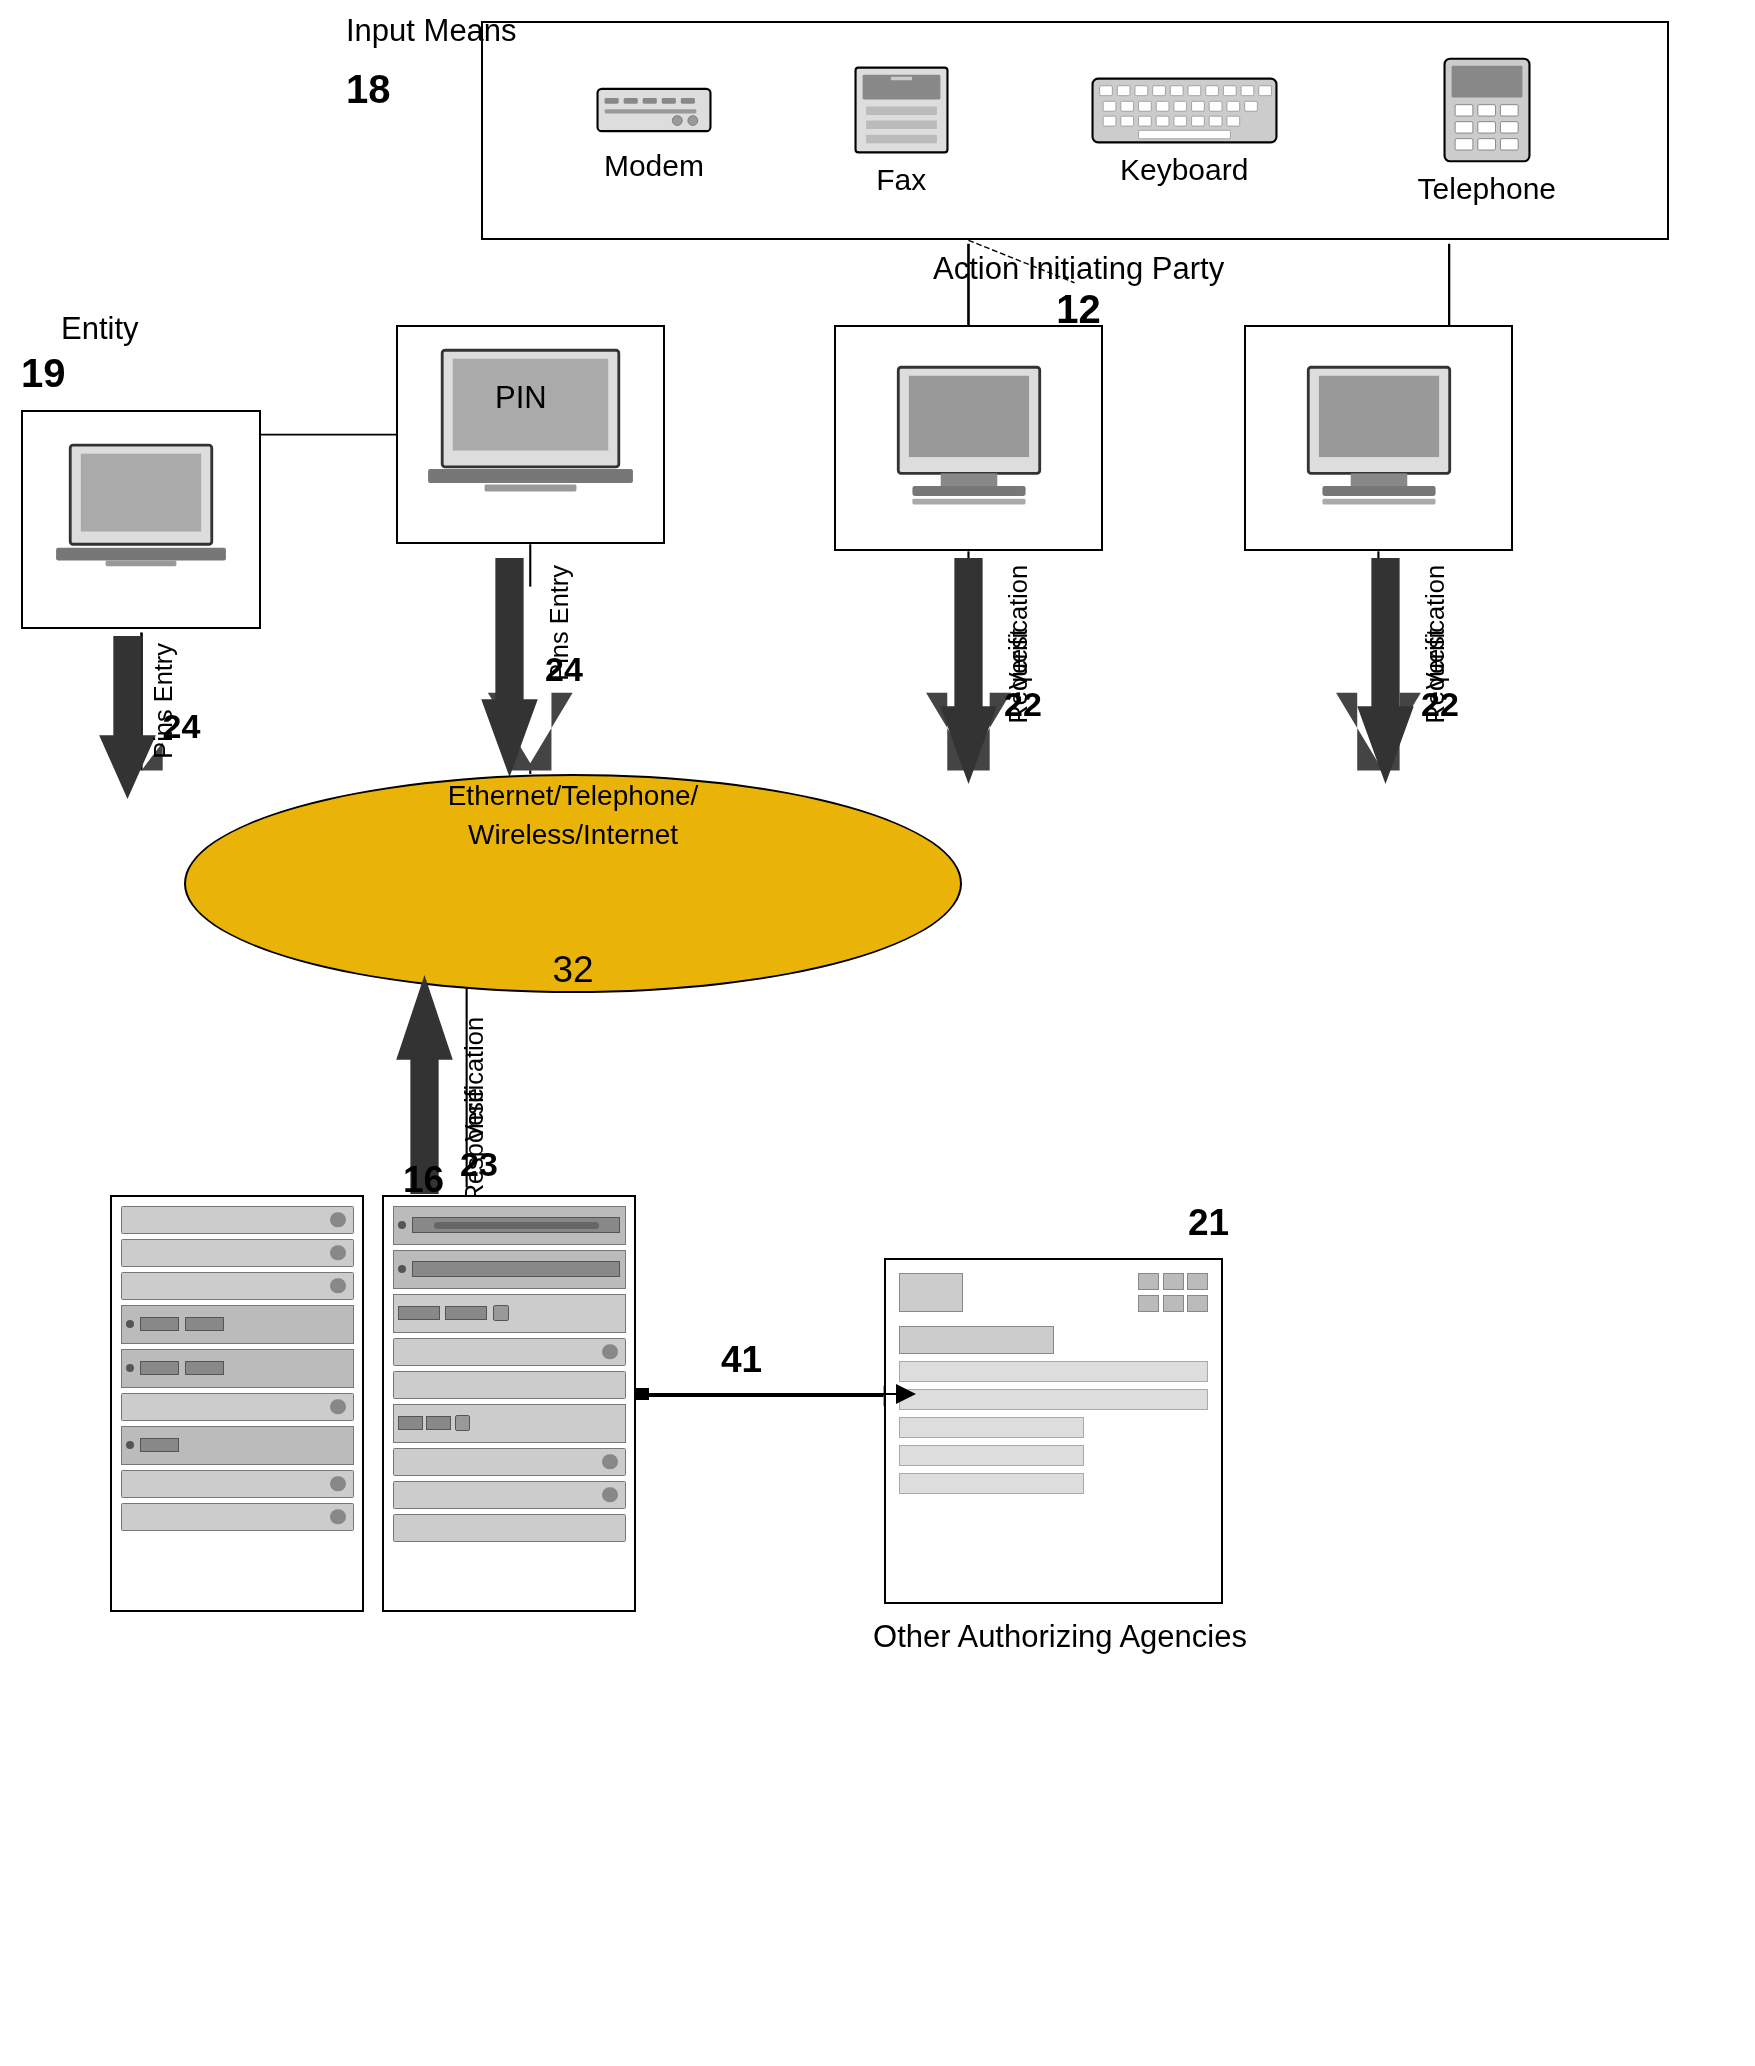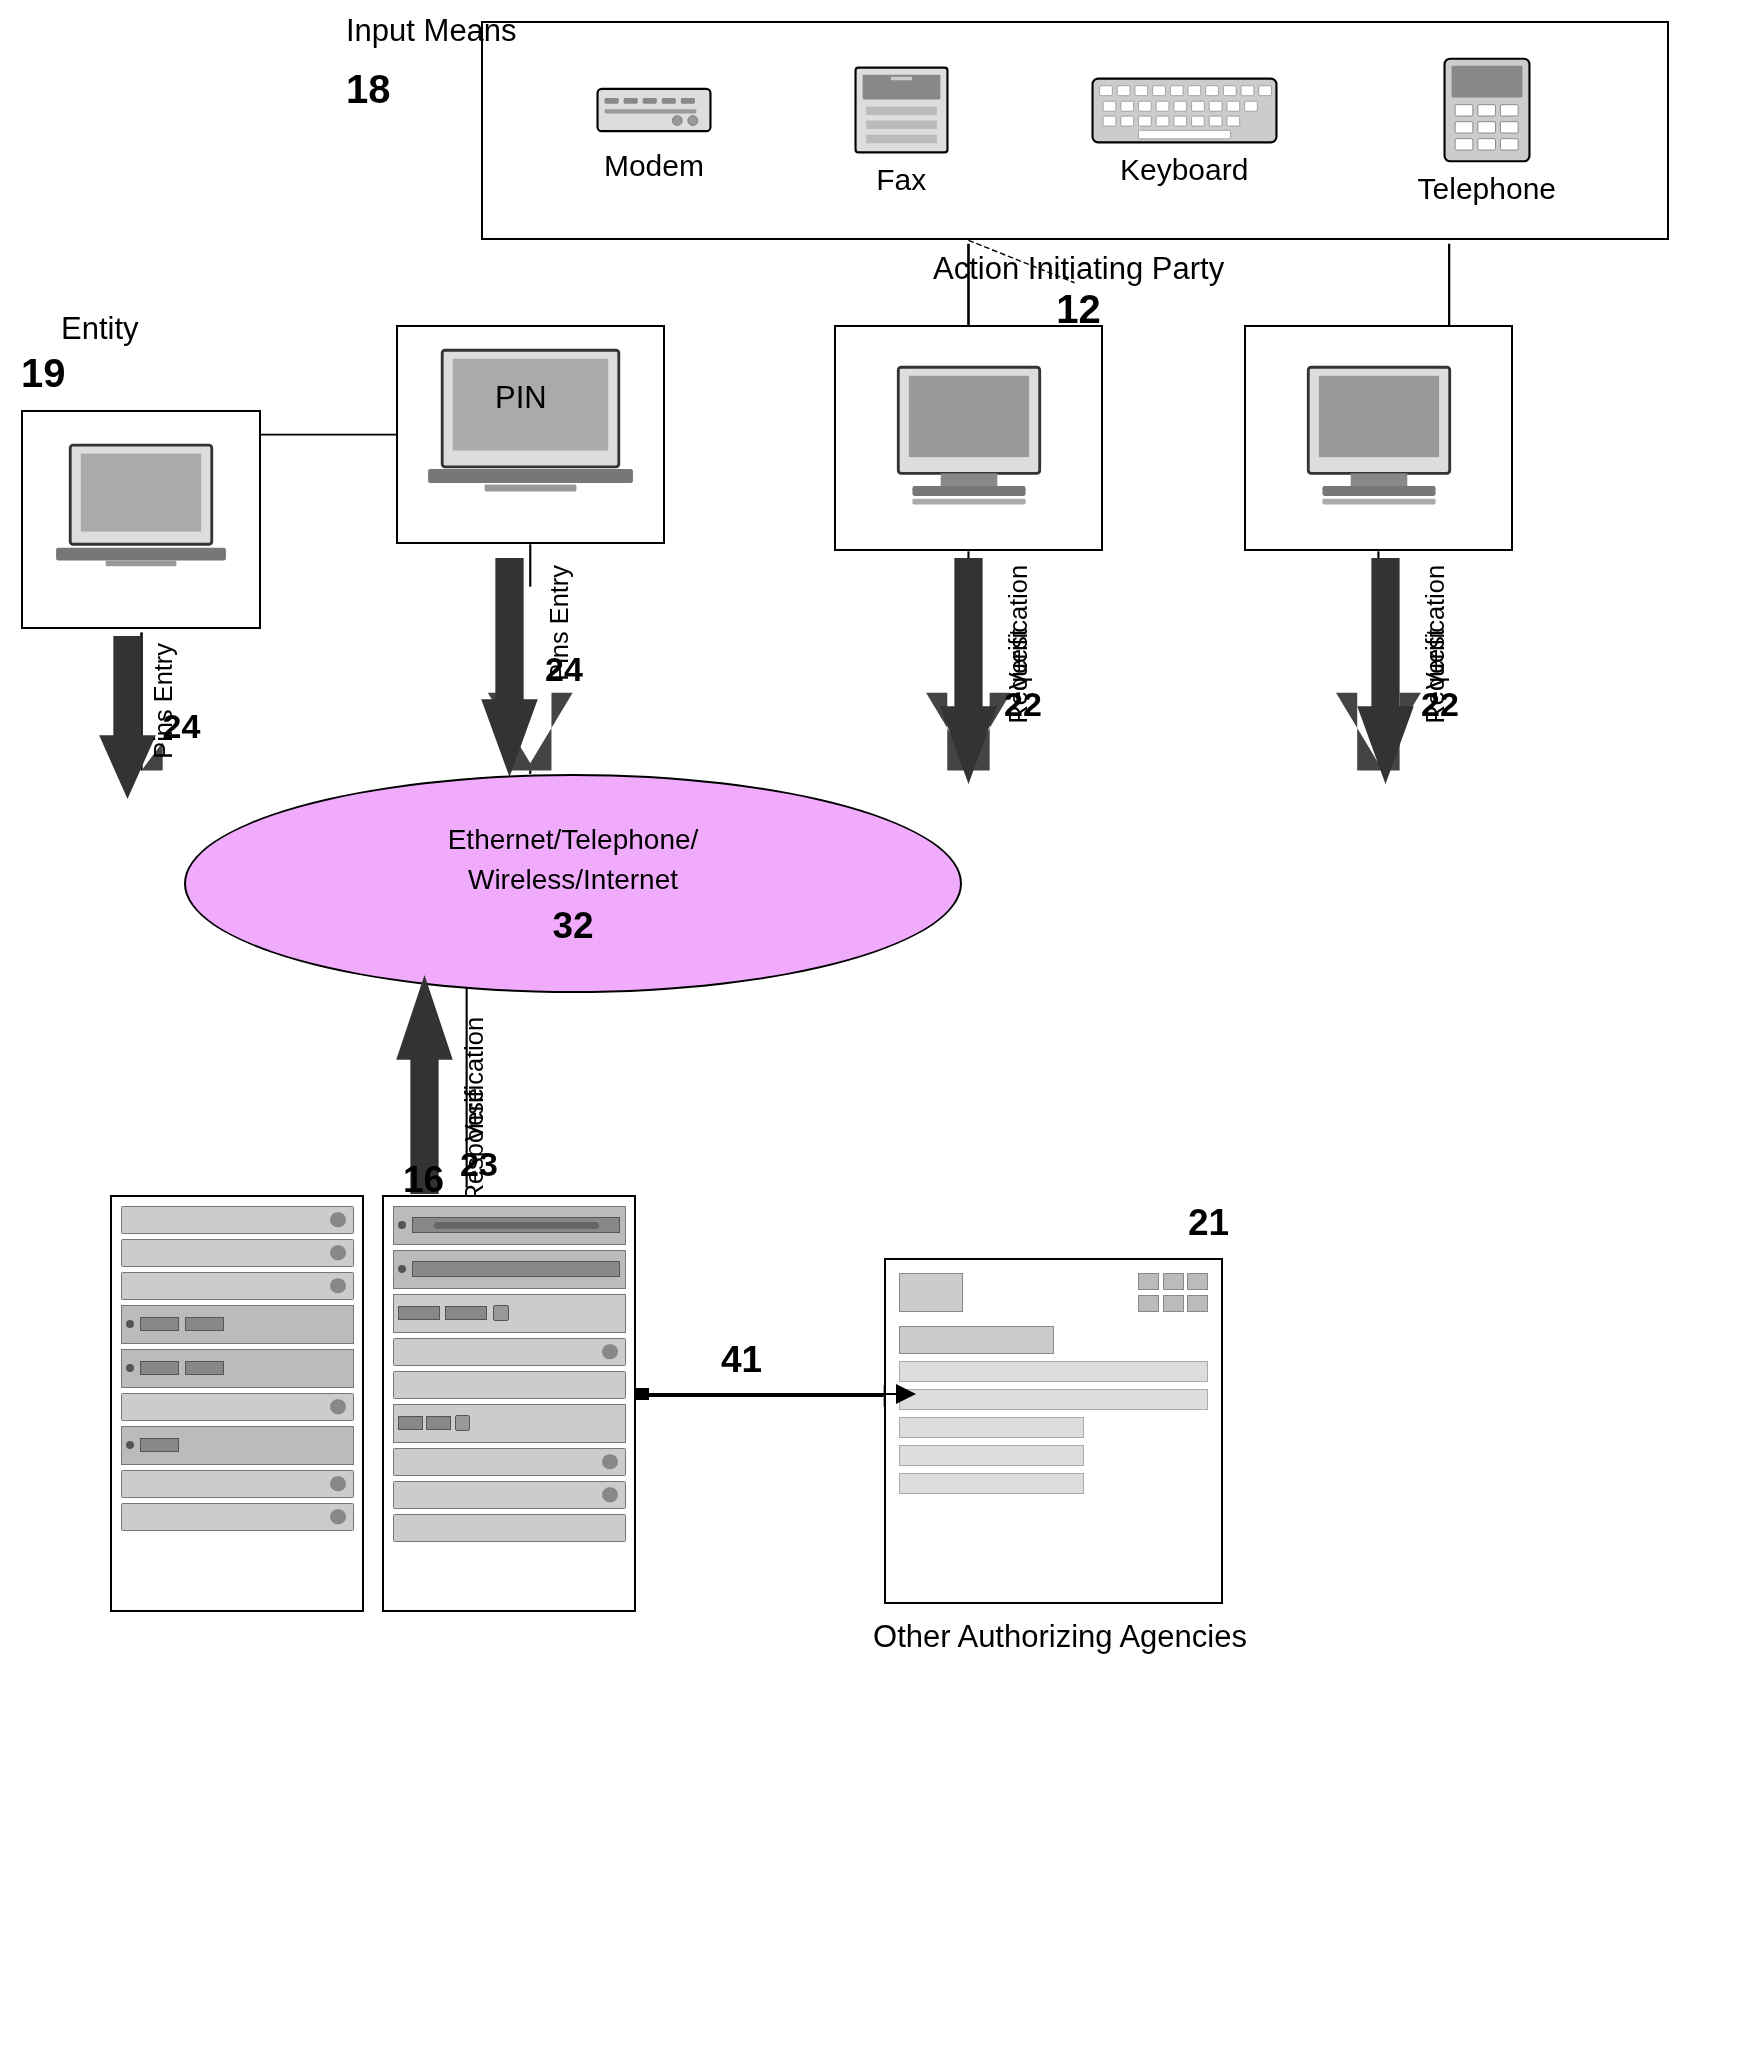--- a/index.html
+++ b/index.html
@@ -347,26 +347,26 @@
     <div style="position:relative; width:57px; height:226px;">
       <svg width="57" height="226" viewBox="0 0 80 320">
         <polygon points="20,0 60,0 60,210 80,210 40,320 0,210 20,210" fill="#333"></polygon>
       </svg>
       <div style="position:absolute; top:7px; left:64px; writing-mode:vertical-rl; text-orientation:mixed; transform:rotate(180deg); font-size:25.4px; white-space:nowrap;">Verification</div>
       <div style="position:absolute; top:71px; left:64px; writing-mode:vertical-rl; text-orientation:mixed; transform:rotate(180deg); font-size:25.4px; white-space:nowrap;">Request</div>
       <div style="position:absolute; top:127px; left:64px; font-size:34px; font-weight:bold;">22</div>
     </div>
   </div>
 
-  <div style="position:absolute; top:774px; left:184px; width:778px; height:219px; border:2.1px solid #000; border-radius:50%; background:#f0abfc; display:flex; flex-direction:column; align-items:center; justify-content:center;">
+  <div style="position:absolute; top:774px; left:184px; width:778px; height:219px; border:2.1px solid #000; border-radius:50%; background:#eab308; display:flex; flex-direction:column; align-items:center; justify-content:space-between;">
     <div style="font-size:28px; text-align:center; line-height:1.4;">
       <span>Ethernet/Telephone/</span><br>
       <span>Wireless/Internet</span>
     </div>
-    <div style="font-size:37px; font-weight:bold; margin-top:5.7px;">32</div>
+    <div style="font-size:37px; font-weight:normal; margin-top:5.7px;">32</div>
   </div>
 
   <div style="position:absolute; top:975px; left:396px;">
     <div style="position:relative; width:57px; height:219px;">
       <svg width="57" height="219" viewBox="0 0 80 310">
 
         <polygon points="20,310 60,310 60,120 80,120 40,0 0,120 20,120" fill="#333"></polygon>
       </svg>
       <div style="position:absolute; top:42px; left:64px; writing-mode:vertical-rl; text-orientation:mixed; transform:rotate(180deg); font-size:25.4px; white-space:nowrap;">Verification</div>
       <div style="position:absolute; top:113px; left:64px; writing-mode:vertical-rl; text-orientation:mixed; transform:rotate(180deg); font-size:25.4px; white-space:nowrap;">Response</div>

